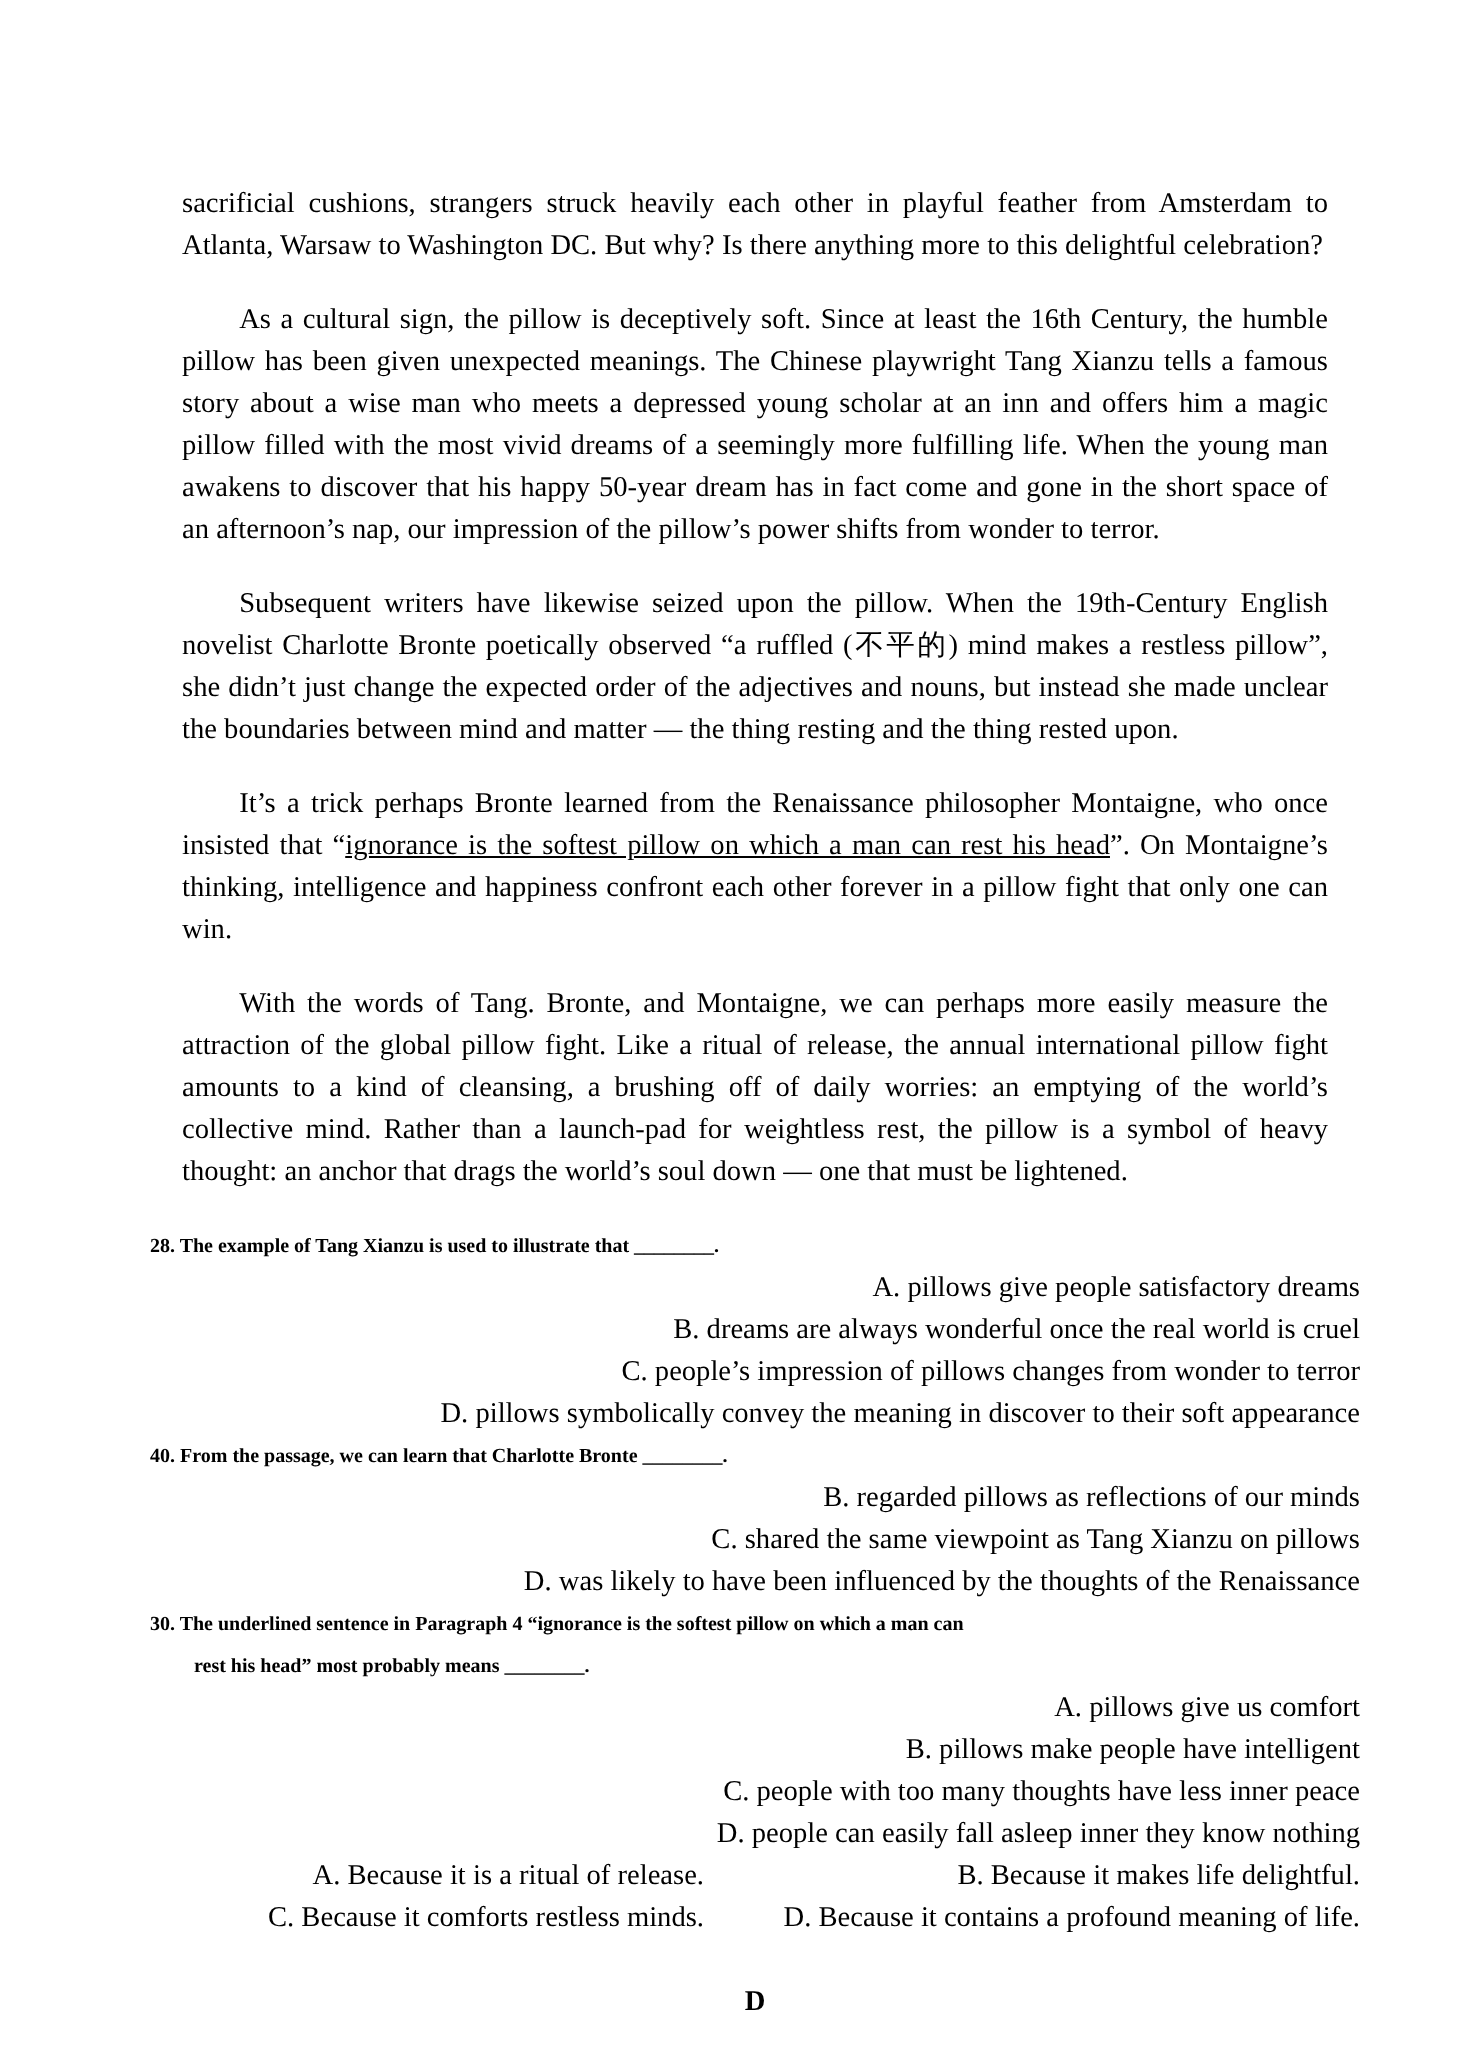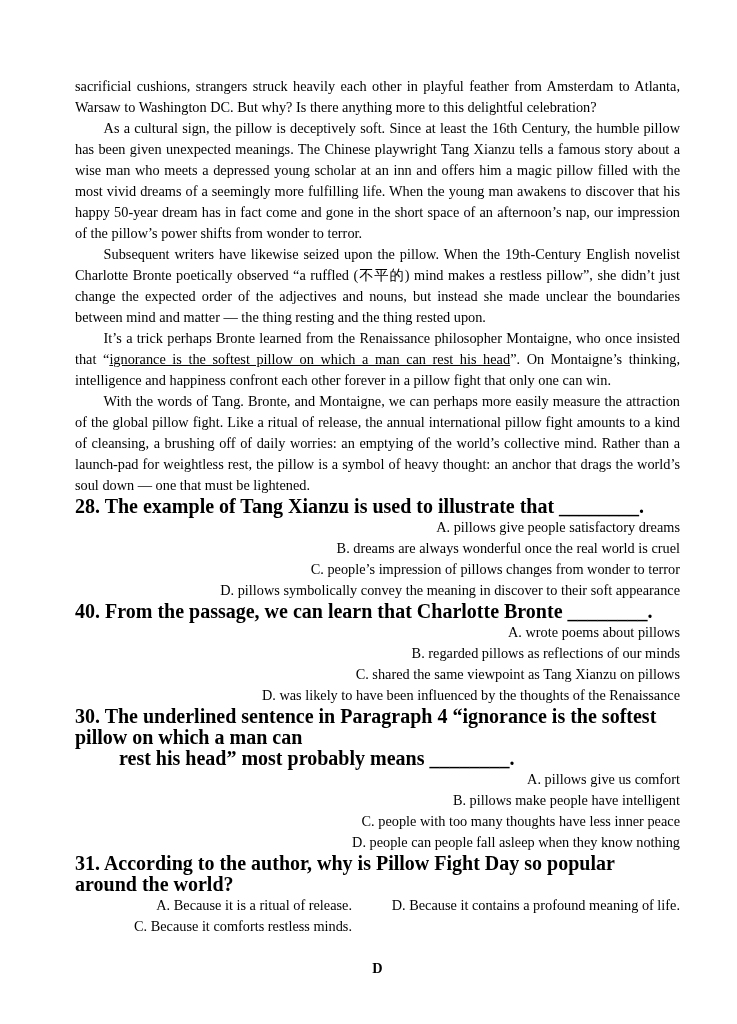--- a/index.html
+++ b/index.html
@@ -19,27 +19,27 @@
     width: 737px;
     height: 1024px;
     box-sizing: border-box;
     padding: 76px 57px 0 75px;
   }
   .para {
     font-size: 14.3px;
     line-height: 21px;
     text-align: justify;
     text-justify: inter-word;
-    margin: 0;
+    margin: 16px;
   }
   .para.indent {
     text-indent: 2em;
   }
   .q-stem {
-    font-size: 20px;
+    font-size: 10px;
     line-height: 21px;
     font-weight: bold;
     margin: 0;
     text-align: left;
   }
   .q-stem .cont {
     display: block;
     padding-left: 2.2em;
   }
   .opt {
@@ -92,37 +92,36 @@
 
   <p class="para indent">With the words of Tang. Bronte, and Montaigne, we can perhaps more easily measure the attraction of the global pillow fight. Like a ritual of release, the annual international pillow fight amounts to a kind of cleansing, a brushing off of daily worries: an emptying of the world’s collective mind. Rather than a launch-pad for weightless rest, the pillow is a symbol of heavy thought: an anchor that drags the world’s soul down — one that must be lightened.</p>
 
   <p class="q-stem">28. The example of Tang Xianzu is used to illustrate that ________.</p>
   <p class="opt">A. pillows give people satisfactory dreams</p>
   <p class="opt">B. dreams are always wonderful once the real world is cruel</p>
   <p class="opt">C. people’s impression of pillows changes from wonder to terror</p>
   <p class="opt">D. pillows symbolically convey the meaning in discover to their soft appearance</p>
 
   <p class="q-stem">40. From the passage, we can learn that Charlotte Bronte ________.</p>
-  <p class="opt">A. wrote poems about pillows</p>
   <p class="opt">B. regarded pillows as reflections of our minds</p>
   <p class="opt">C. shared the same viewpoint as Tang Xianzu on pillows</p>
   <p class="opt">D. was likely to have been influenced by the thoughts of the Renaissance</p>
 
   <p class="q-stem"><span>30. The underlined sentence in Paragraph 4 “ignorance is the softest pillow on which a man can</span><span class="cont">rest his head” most probably means ________.</span></p>
   <p class="opt">A. pillows give us comfort</p>
   <p class="opt">B. pillows make people have intelligent</p>
   <p class="opt">C. people with too many thoughts have less inner peace</p>
-  <p class="opt">D. people can people fall asleep when they know nothing</p>
+  <p class="opt">D. people can easily fall asleep inner they know nothing</p>
 
-  <p class="q-stem">31. According to the author, why is Pillow Fight Day so popular around the world?</p>
   <div class="opt-grid">
     <div class="col-a">
       <p class="opt">A. Because it is a ritual of release.</p>
       <p class="opt">C. Because it comforts restless minds.</p>
     </div>
     <div class="col-b">
+      <p class="opt">B. Because it makes life delightful.</p>
       <p class="opt">D. Because it contains a profound meaning of life.</p>
     </div>
   </div>
 
   <p class="section-letter">D</p>
 
 </div>
 
 </body></html>

